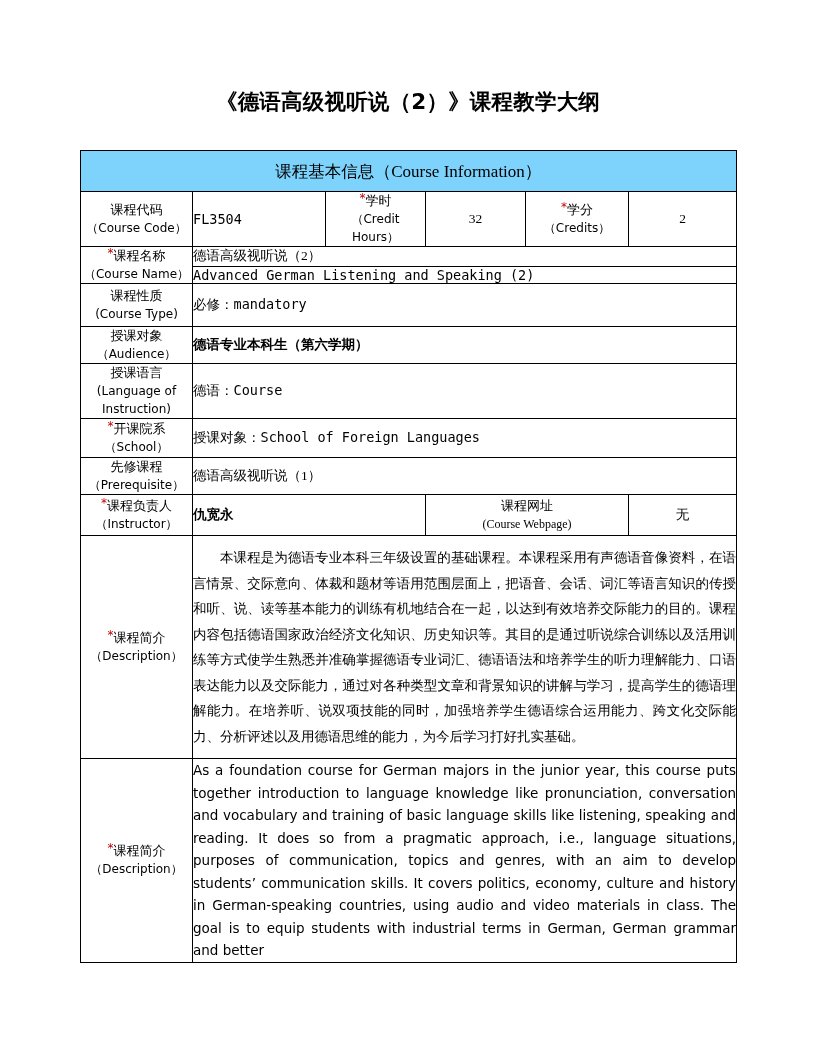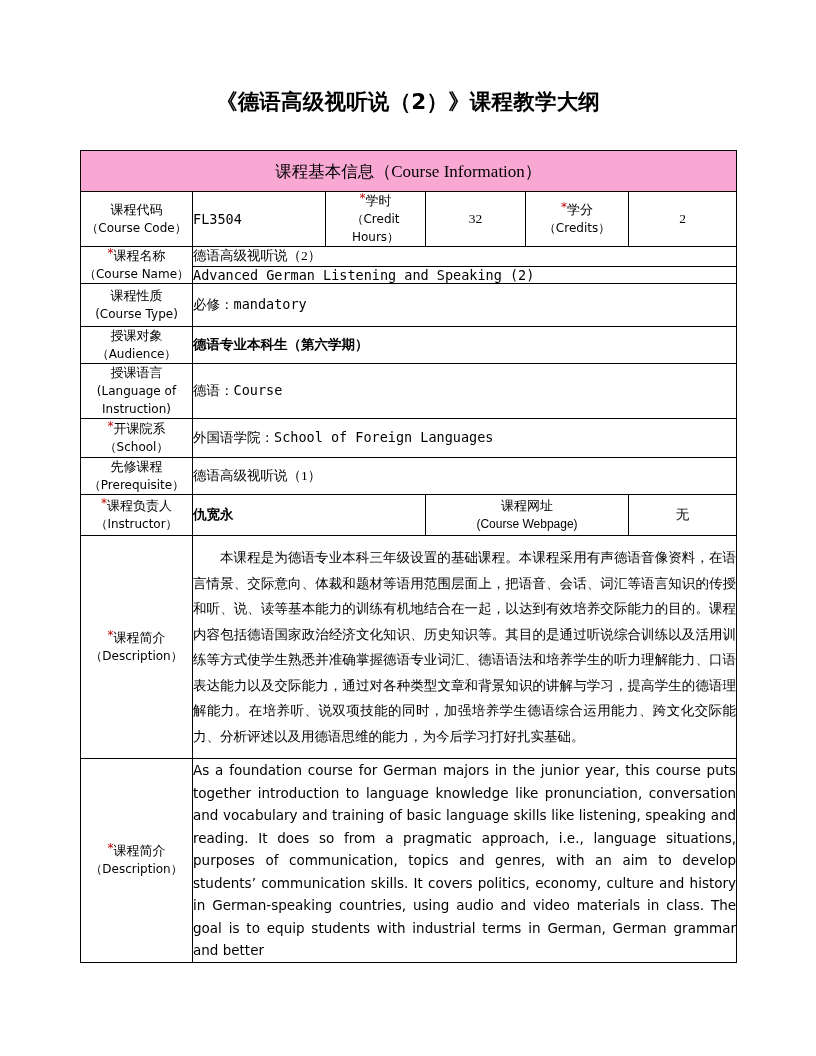--- a/index.html
+++ b/index.html
@@ -41,21 +41,21 @@
     border-collapse: collapse;
     table-layout: fixed;
   }
   table.info td {
     border: 1px solid #000000;
     padding: 0;
     vertical-align: middle;
     font-size: 13.5px;
   }
   .hdr {
-    background: #f9a8d4;
+    background: #7dd3fc;
     text-align: center;
     height: 40px;
     font-size: 17px;
     font-family: "Liberation Serif", serif;
   }
   .hdr .cn { font-family: "DejaVu Sans", sans-serif; font-size: 16.5px; }
   .hdr .en { font-family: "Liberation Serif", serif; font-size: 17px; }
 
   .lbl {
     text-align: center;
@@ -101,21 +101,21 @@
   .desc-en {
     padding: 9px 8px 8px 9px;
     font-family: "DejaVu Sans", sans-serif;
     font-size: 13.2px;
     line-height: 22.5px;
     text-align: justify;
     vertical-align: top;
   }
   .webpage-lbl {
     text-align: center;
-    font-family: Liberation Sans, sans-serif;
+    font-family: Liberation Serif, serif;
     font-size: 12.5px;
     line-height: 18px;
   }
   .webpage-lbl .cn { font-size: 13px; }
   .webpage-lbl .en { font-size: 12px; }
 </style>
 </head>
 <body>
 
 <div class="page">
@@ -196,21 +196,21 @@
         <span>德语：</span><span class="mono">Course</span>
       </td>
     </tr>
 
     <tr>
       <td class="lbl">
         <div class="cn"><span class="star">*</span><span>开课院系</span></div>
         <div class="en">（School）</div>
       </td>
       <td class="val mixed" colspan="5" style="height:38px">
-        <span>外国语学院：</span><span class="mono">School of Foreign Languages</span>
+        <span>授课对象：</span><span class="mono">School of Foreign Languages</span>
       </td>
     </tr>
 
     <tr>
       <td class="lbl">
         <div class="cn">先修课程</div>
         <div class="en">（Prerequisite）</div>
       </td>
       <td class="val val-cn" colspan="5" style="height:34px">德语高级视听说（1）</td>
     </tr>

